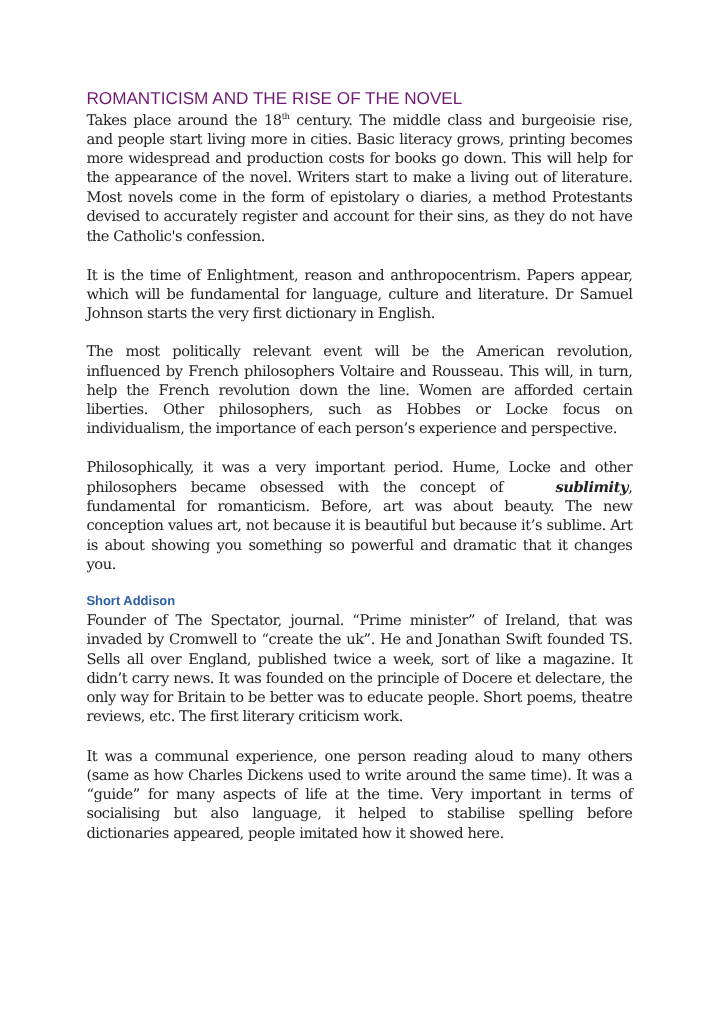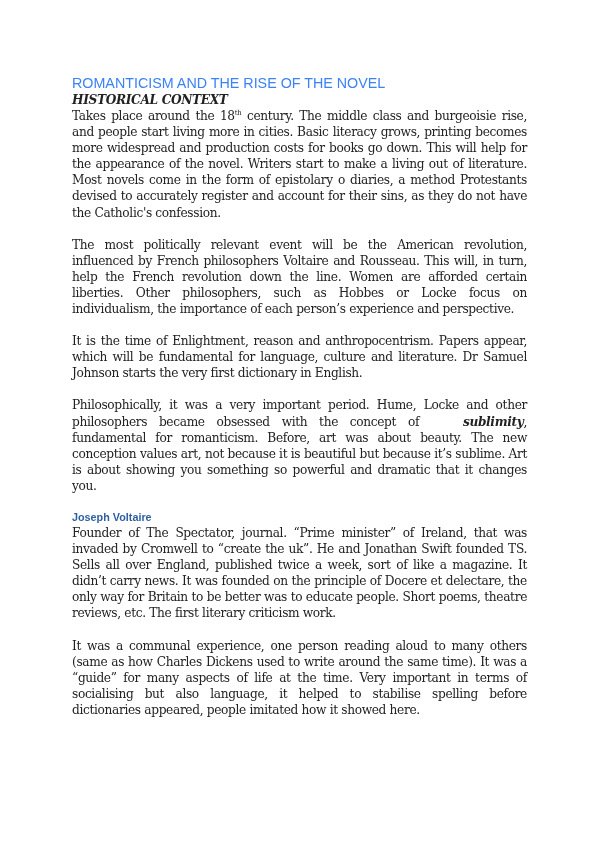--- a/index.html
+++ b/index.html
@@ -19,21 +19,21 @@
       top: 74px;
       width: 455px;
       color: #222222;
       font-family: "DejaVu Serif", "Liberation Serif", serif;
       font-size: 12.2px;
       line-height: 16.1px;
       letter-spacing: -0.35px;
     }
     .title {
       font-family: "Liberation Sans", "DejaVu Sans", sans-serif;
-      color: #3b82f6;
+      color: #701a75;
       font-size: 14.3px;
       line-height: 18px;
       letter-spacing: 0;
       margin: 0;
       font-weight: normal;
     }
     .subheading {
       font-weight: bold;
       font-style: italic;
       margin: 0;
@@ -54,29 +54,28 @@
       margin: 0 0 1px 0;
     }
     sup { font-size: 7px; line-height: 0; vertical-align: 5px; }
     .emph { font-style: italic; font-weight: bold; margin-left: 32px; }
   </style>
 </head>
 <body>
 
 <div class="page">
   <h1 class="title">ROMANTICISM AND THE RISE OF THE NOVEL</h1>
-  <h2 class="subheading">HISTORICAL CONTEXT</h2>
 
   <p class="para"><span>Takes place around the 18</span><sup>th</sup><span> century. The middle class and burgeoisie rise, and people start living more in cities. Basic literacy grows, printing becomes more widespread and production costs for books go down. This will help for the appearance of the novel. Writers start to make a living out of literature. Most novels come in the form of epistolary o diaries, a method Protestants devised to accurately register and account for their sins, as they do not have the Catholic's confession.</span></p>
 
+  <p class="para">It is the time of Enlightment, reason and anthropocentrism. Papers appear, which will be fundamental for language, culture and literature. Dr Samuel Johnson starts the very first dictionary in English.</p>
+
   <p class="para">The most politically relevant event will be the American revolution, influenced by French philosophers Voltaire and Rousseau. This will, in turn, help the French revolution down the line. Women are afforded certain liberties. Other philosophers, such as Hobbes or Locke focus on individualism, the importance of each person’s experience and perspective.</p>
-
-  <p class="para">It is the time of Enlightment, reason and anthropocentrism. Papers appear, which will be fundamental for language, culture and literature. Dr Samuel Johnson starts the very first dictionary in English.</p>
 
   <p class="para"><span>Philosophically, it was a very important period. Hume, Locke and other philosophers became obsessed with the concept of </span><span class="emph">sublimity</span><span>, fundamental for romanticism. Before, art was about beauty. The new conception values art, not because it is beautiful but because it’s sublime. Art is about showing you something so powerful and dramatic that it changes you.</span></p>
 
 
-  <h3 class="person-heading">Joseph Voltaire</h3>
+  <h3 class="person-heading">Short Addison</h3>
 
   <p class="para">Founder of The Spectator, journal. “Prime minister” of Ireland, that was invaded by Cromwell to “create the uk”. He and Jonathan Swift founded TS. Sells all over England, published twice a week, sort of like a magazine. It didn’t carry news. It was founded on the principle of Docere et delectare, the only way for Britain to be better was to educate people. Short poems, theatre reviews, etc. The first literary criticism work.</p>
 
   <p class="para">It was a communal experience, one person reading aloud to many others (same as how Charles Dickens used to write around the same time). It was a “guide” for many aspects of life at the time. Very important in terms of socialising but also language, it helped to stabilise spelling before dictionaries appeared, people imitated how it showed here.</p>
 </div>
 
 </body></html>

